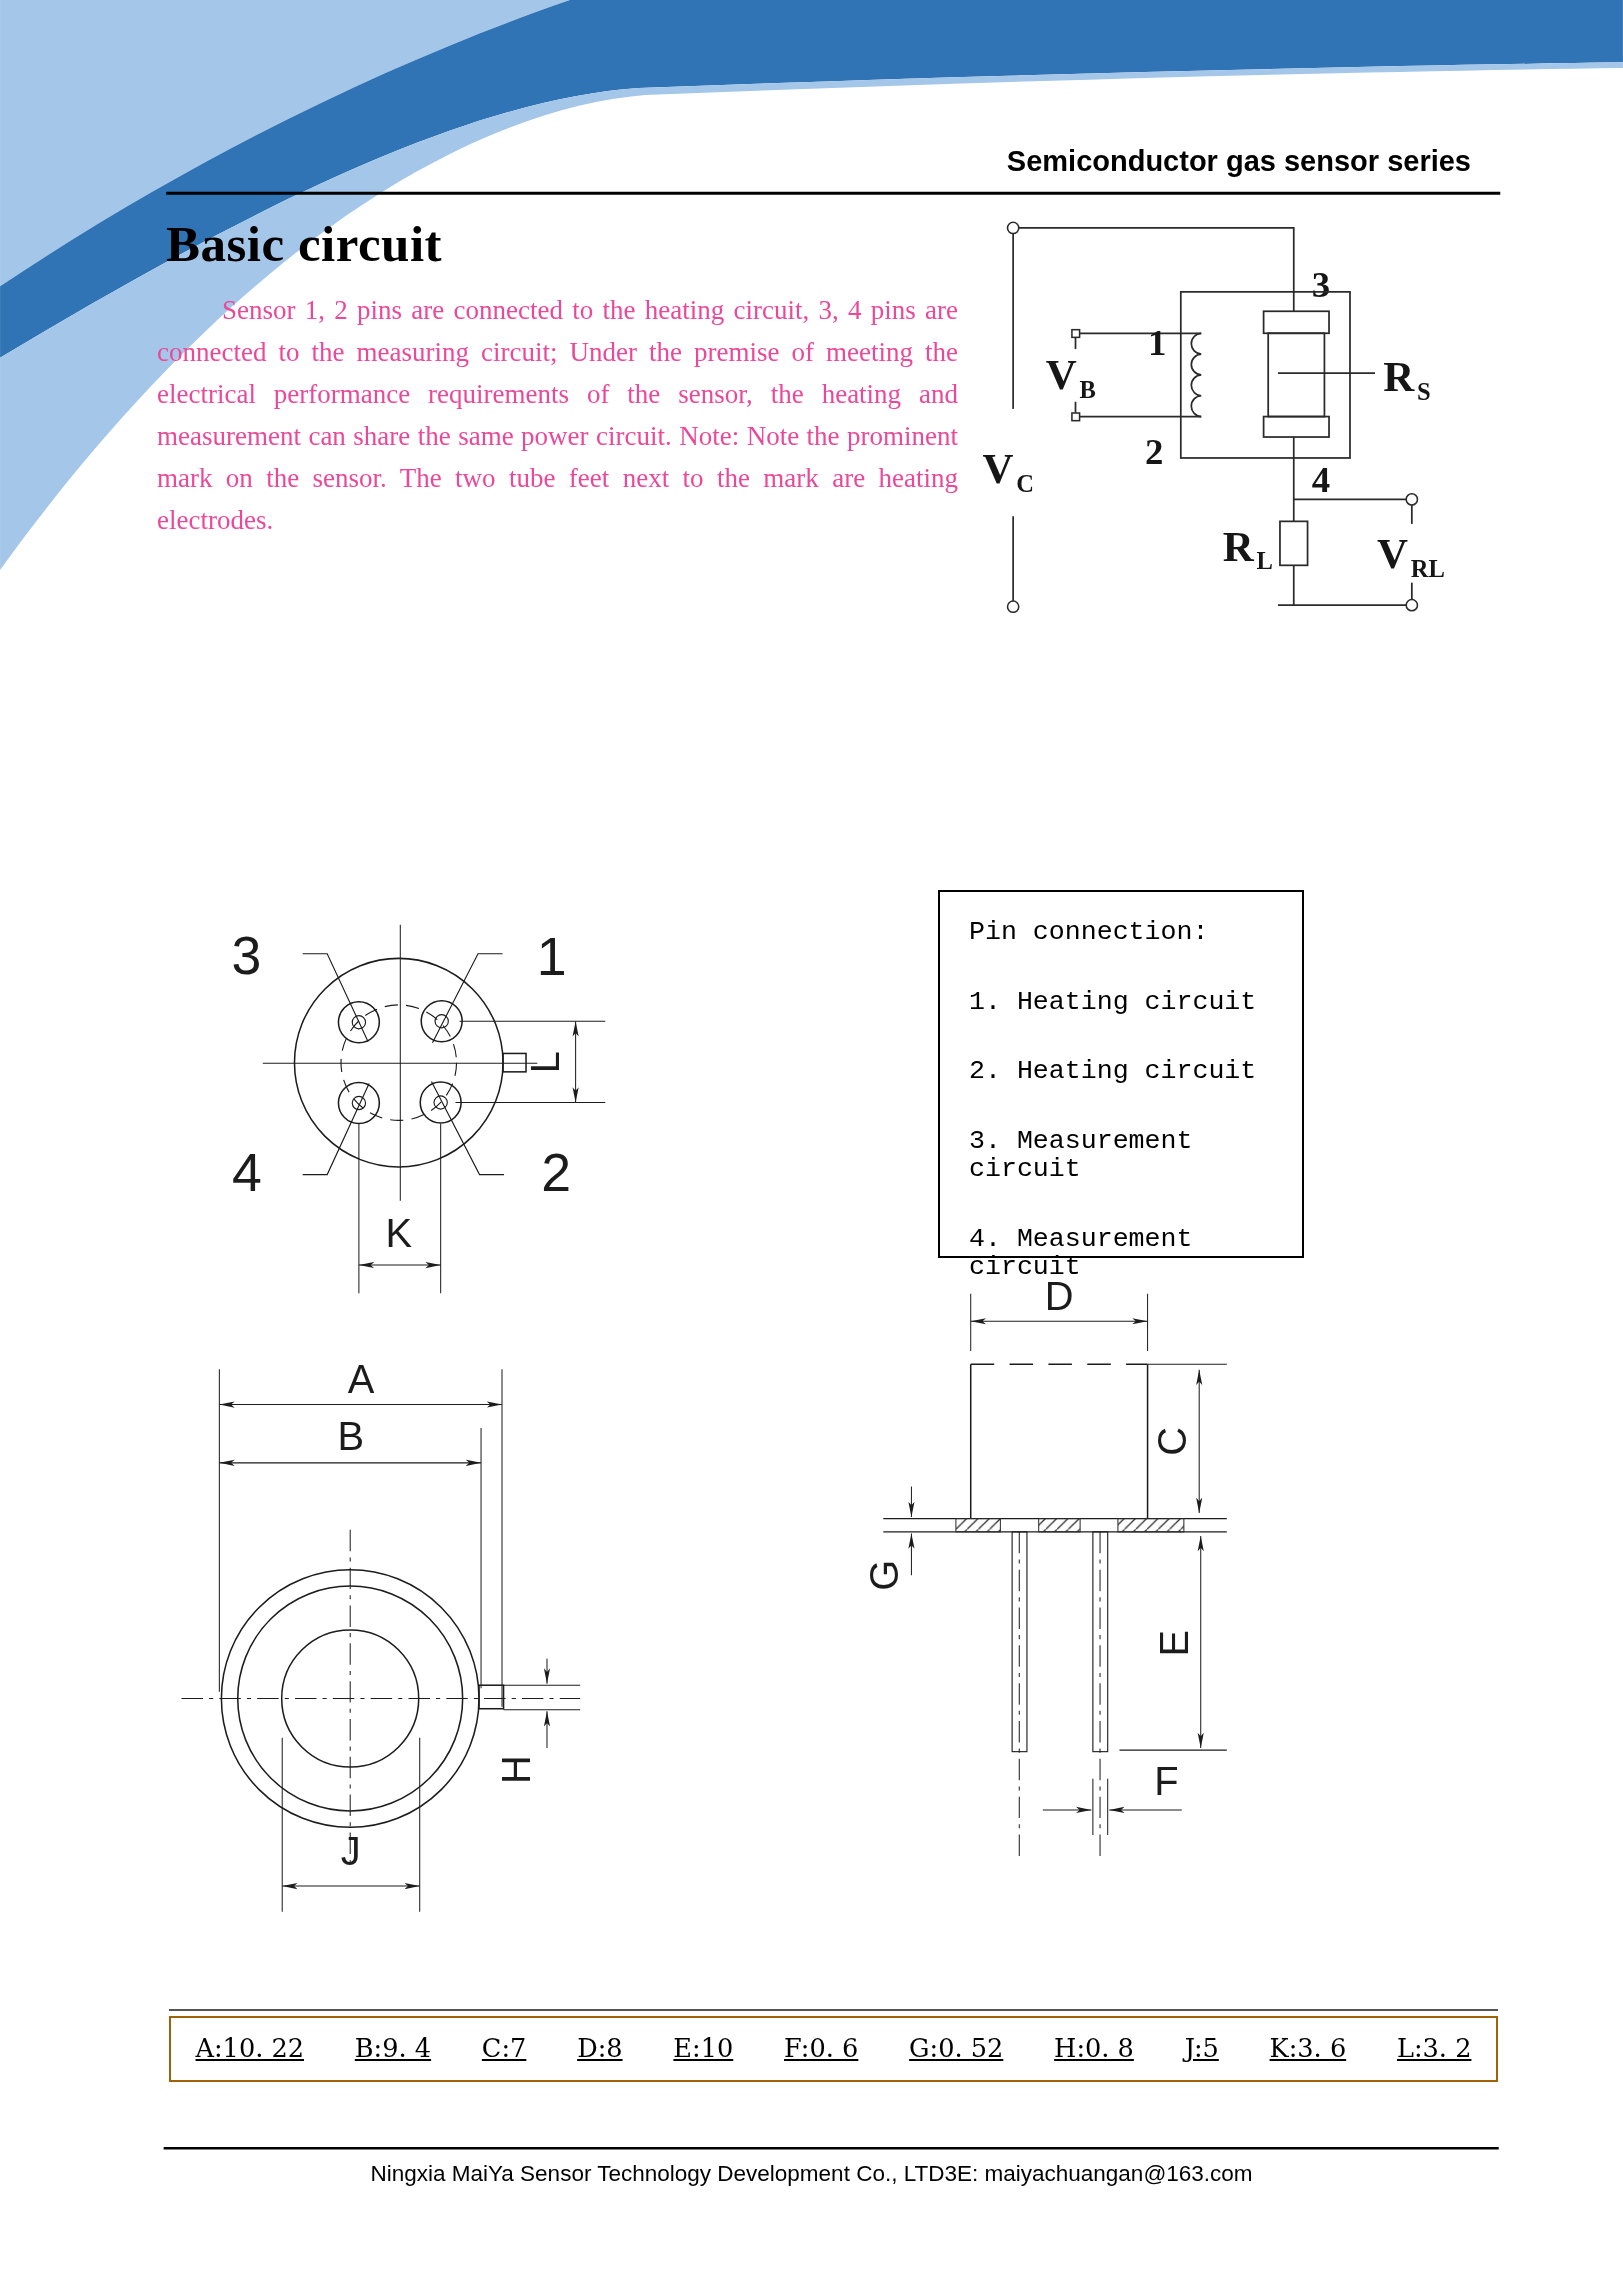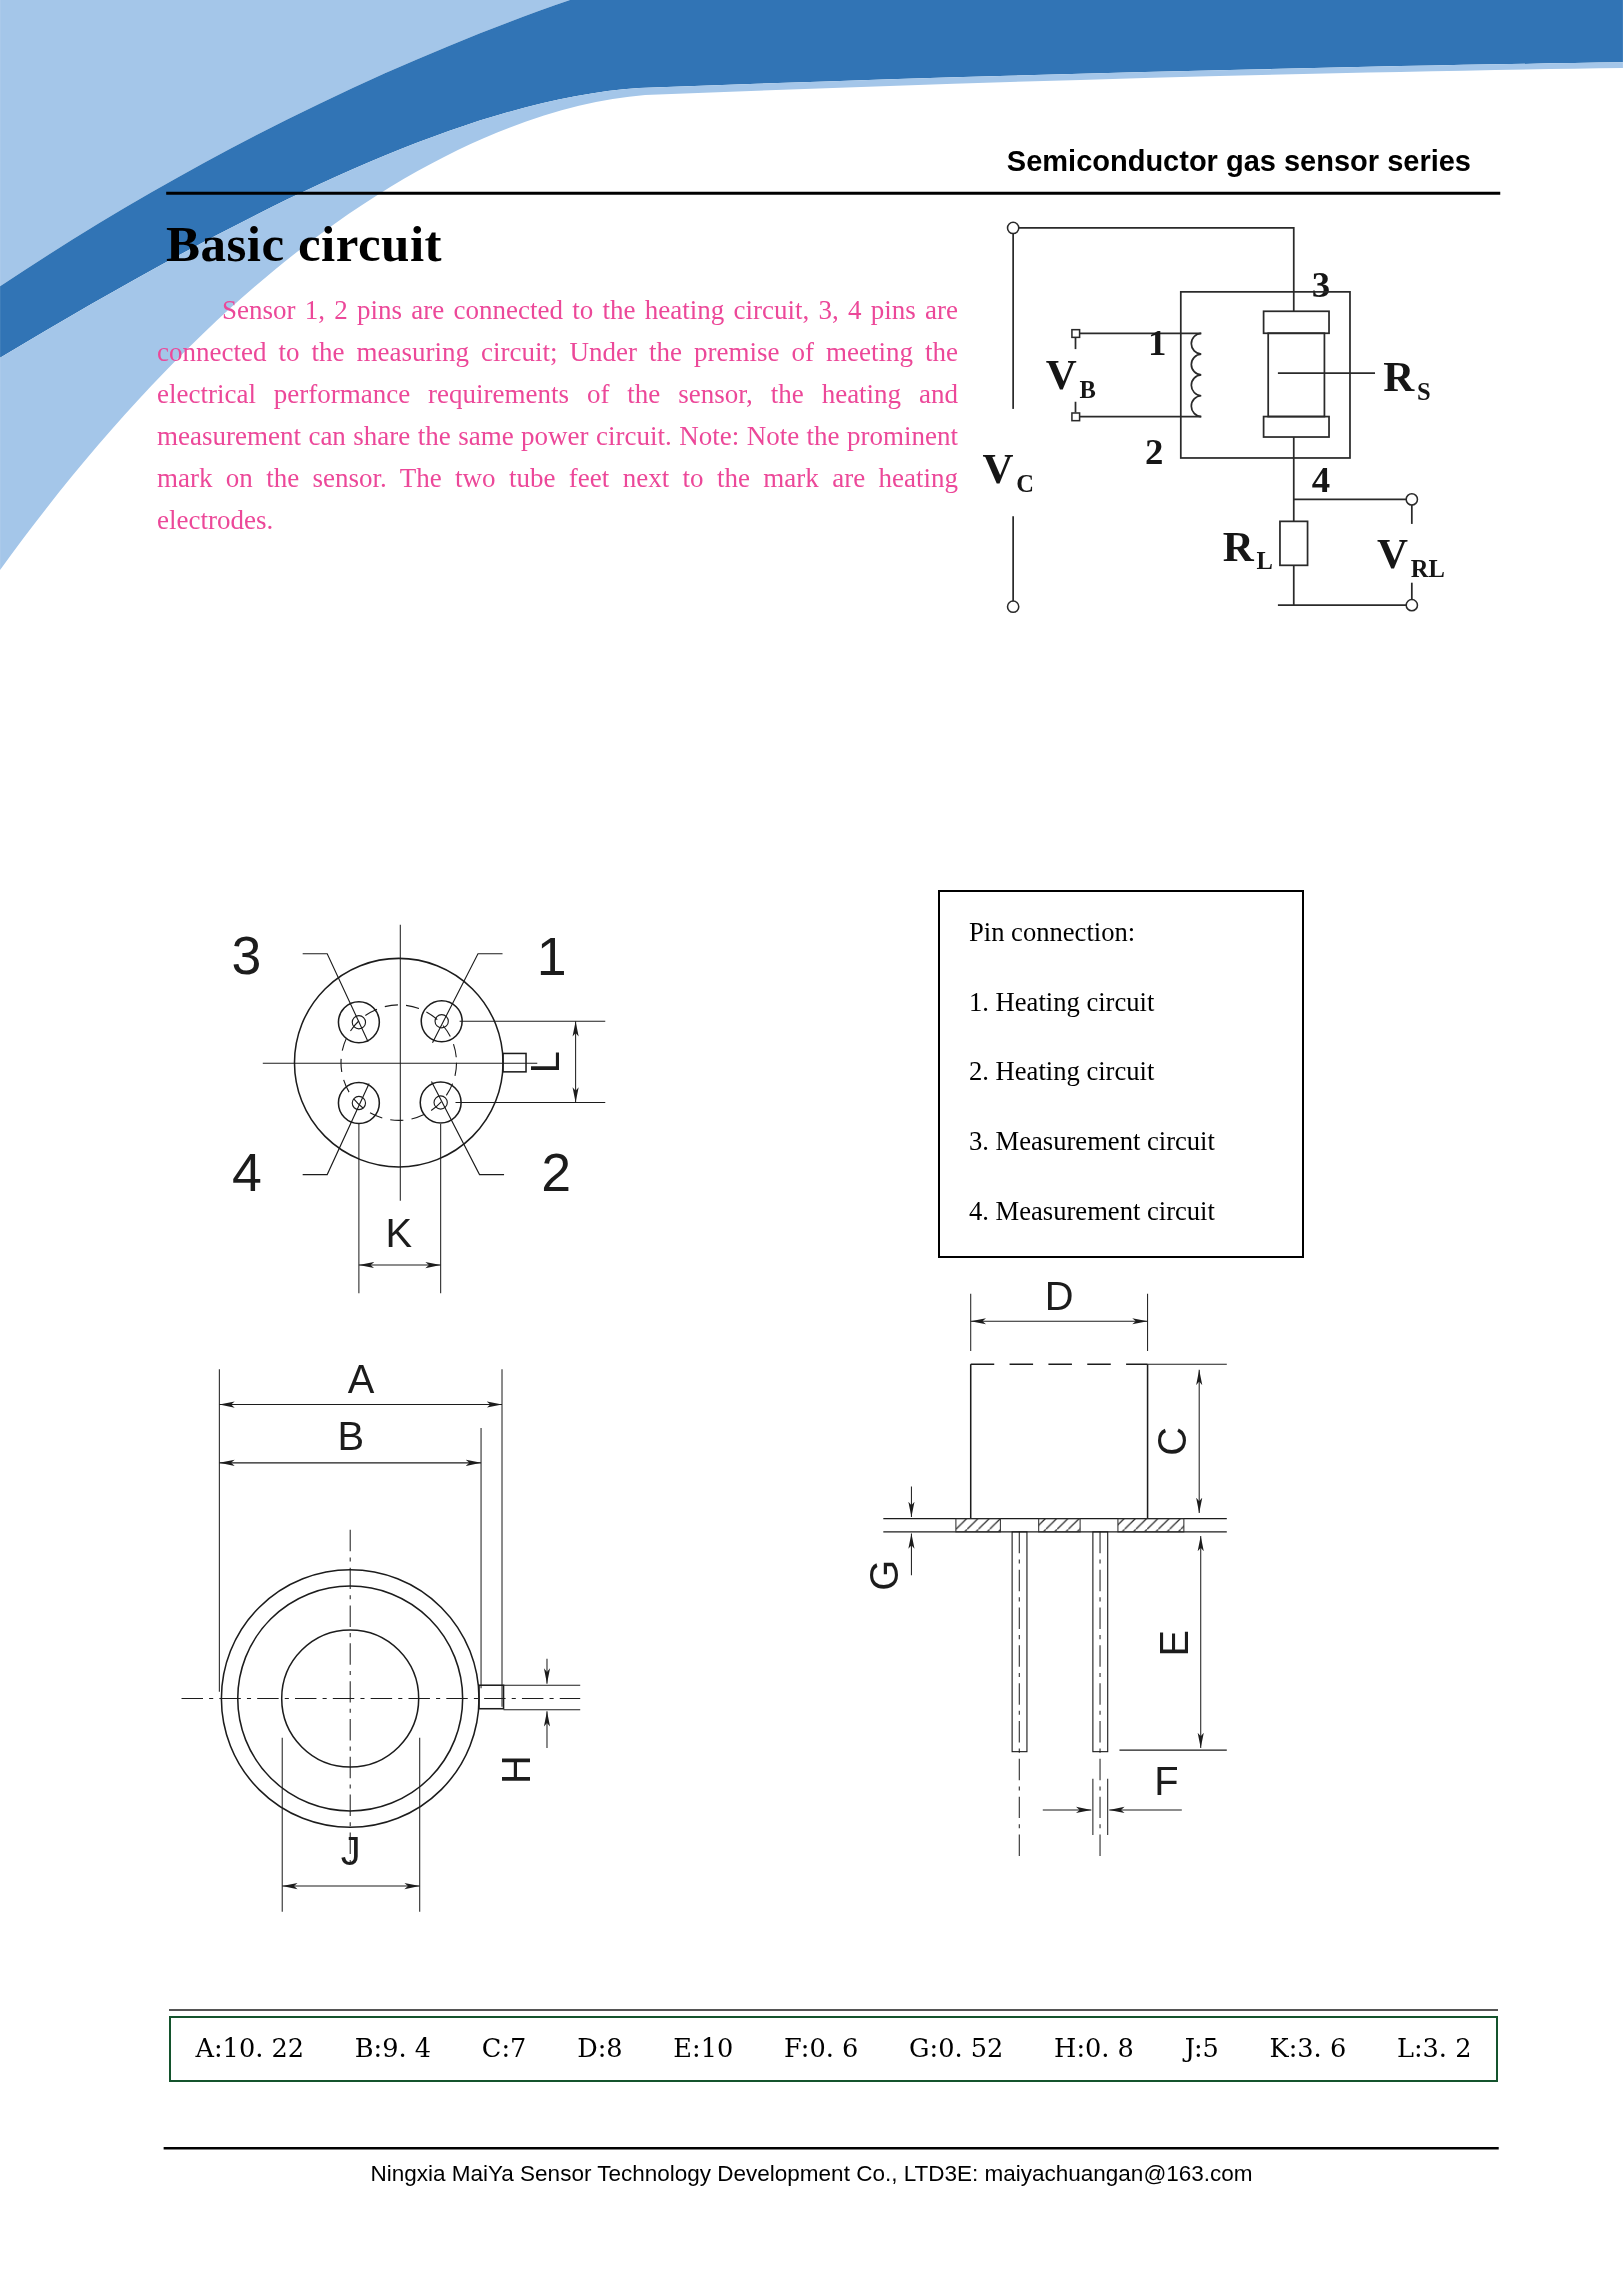--- a/index.html
+++ b/index.html
@@ -12,27 +12,28 @@
   .h1{font:700 51px/1 "Liberation Serif",serif;color:#000;letter-spacing:0.5px;}
   .series{font:700 29px/1 "Liberation Sans",sans-serif;color:#000;}
   .para{
     font:400 27px/42px "Liberation Serif",serif;color:#ec4899;
     text-align:justify;text-indent:65px;
   }
   .pinbox{
     box-sizing:border-box;border:2px solid #000;background:#fff;
     padding:26.6px 0 0 29px;font:400 26.6px/1.05 "Liberation Serif",serif;color:#000;
   }
-  .pinbox p{margin:0 17px 0 0;}
+  .pinbox p{margin:0 17px 0 0;font-family:Liberation Mono, monospace;}
   .pinbox p + p{margin-top:42px;}
   .dimtable{
-    box-sizing:border-box;border:2px solid #14532d;background:#fff;
+    box-sizing:border-box;border:2px solid #a16207;background:#fff;
     display:flex;align-items:center;justify-content:space-between;
     padding:0 24.5px;font:400 25.6px/1 "DejaVu Serif",serif;color:#000;
     white-space:nowrap;
+    text-decoration:underline;
   }
   .sizenote{font:400 24.5px/1 "Liberation Serif",serif;color:#000;text-align:center;}
   .footerbar{
     display:flex;align-items:flex-start;justify-content:center;
     font:400 22.5px/1.2 "Liberation Sans",sans-serif;color:#000;
   }
   .rule{background:#000;}
   
   .ln{stroke:#1c1c1c;stroke-width:3;fill:none;stroke-linecap:butt;}
   .ln2{stroke:#1c1c1c;stroke-width:2.2;fill:none;}

